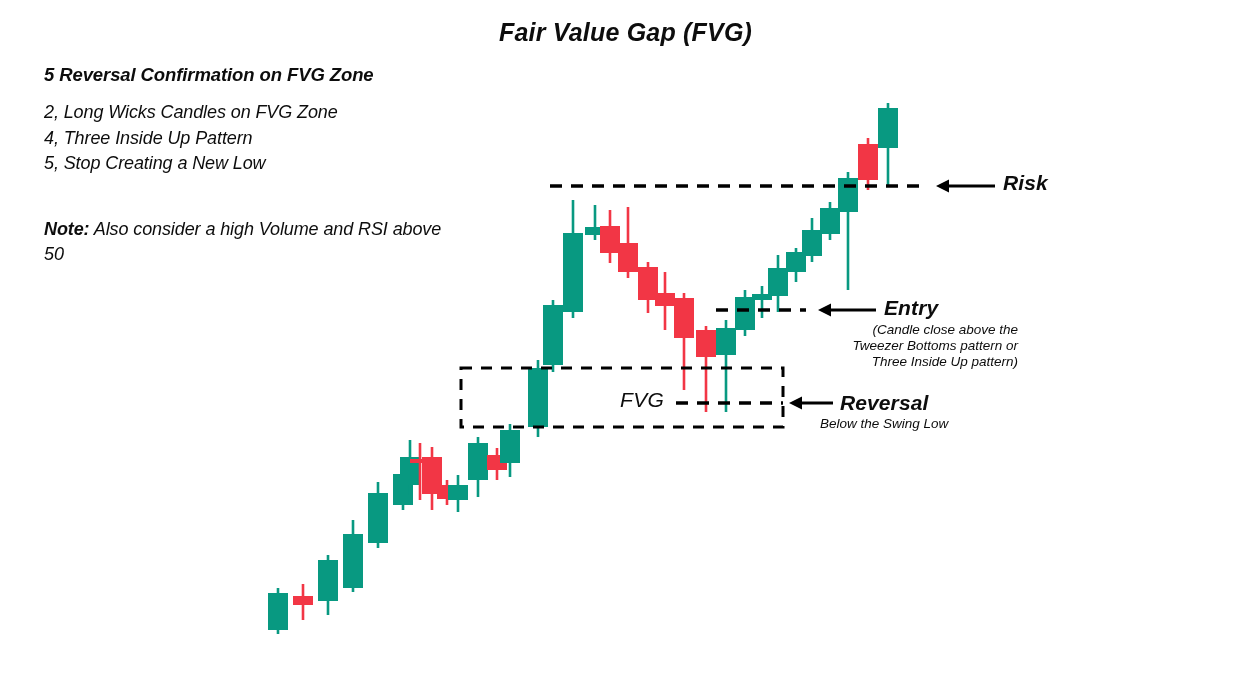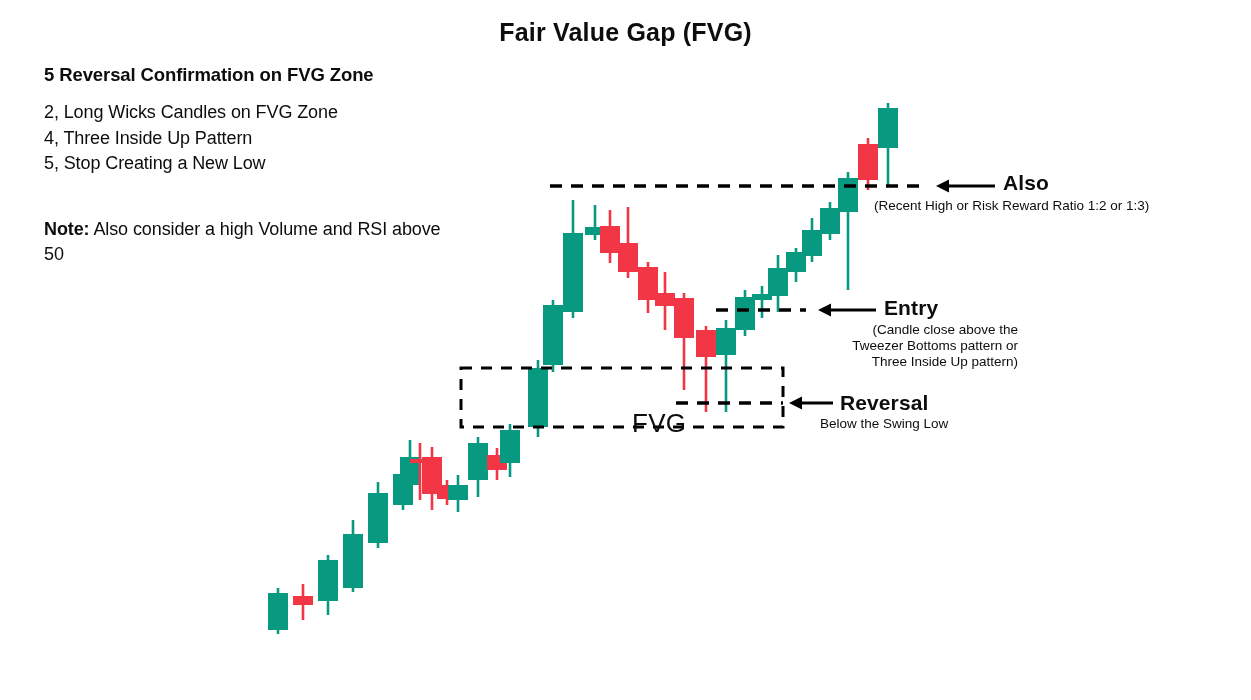--- a/index.html
+++ b/index.html
@@ -8,20 +8,21 @@
     background: #ffffff;
   }
   #page {
     position: relative;
     width: 1251px;
     height: 700px;
     background: #ffffff;
     overflow: hidden;
     font-family: "Liberation Sans", sans-serif;
     color: #0d0d0d;
+    font-style: italic;
   }
   #chart-title {
     position: absolute;
     left: 0;
     top: 18px;
     width: 1251px;
     text-align: center;
     font-size: 25px;
     font-weight: bold;
     letter-spacing: 0.2px;
@@ -76,24 +77,23 @@
   }
   #exit-title { left: 1003px; top: 171px; }
   #exit-sub   { left: 874px;  top: 198px; }
   #entry-title { left: 884px; top: 296px; }
   #entry-sub   { left: 836px; top: 322px; text-align: right; width: 182px; }
   #stoploss-title { left: 840px; top: 391px; }
   #stoploss-sub   { left: 820px; top: 416px; }
   #fvg-label {
     position: absolute;
     left: 620px;
-    top: 408px;
-    font-size: 26px;
+    top: 388px;
+    font-size: 21px;
     letter-spacing: 0.3px;
-    margin-left: 12px;
   }
 </style>
 </head>
 <body>
 
 <div id="page">
 
   <div id="chart-title">Fair Value Gap (FVG)</div>
 
   <div id="legend-panel">
@@ -252,22 +252,21 @@
       <g>
         <line x1="876" y1="310" x2="829" y2="310" stroke="#000000" stroke-width="3.2"></line>
         <path d="M 818 310 L 831 303.5 L 831 316.5 Z" fill="#000000"></path>
       </g>
       <g>
         <line x1="833" y1="403" x2="800" y2="403" stroke="#000000" stroke-width="3.2"></line>
         <path d="M 789 403 L 802 396.5 L 802 409.5 Z" fill="#000000"></path>
       </g>
     </svg>
 
-  <div class="ann-title" id="exit-title">Also</div>
-  <div class="ann-sub" id="exit-sub">(Recent High or Risk Reward Ratio 1:2 or 1:3)</div>
+  <div class="ann-title" id="exit-title">Risk</div>
 
   <div class="ann-title" id="entry-title">Entry</div>
   <div class="ann-sub" id="entry-sub">
     <div>(Candle close above the</div>
     <div>Tweezer Bottoms pattern or</div>
     <div>Three Inside Up pattern)</div>
   </div>
 
   <div class="ann-title" id="stoploss-title">Reversal</div>
   <div class="ann-sub" id="stoploss-sub">Below the Swing Low</div>

